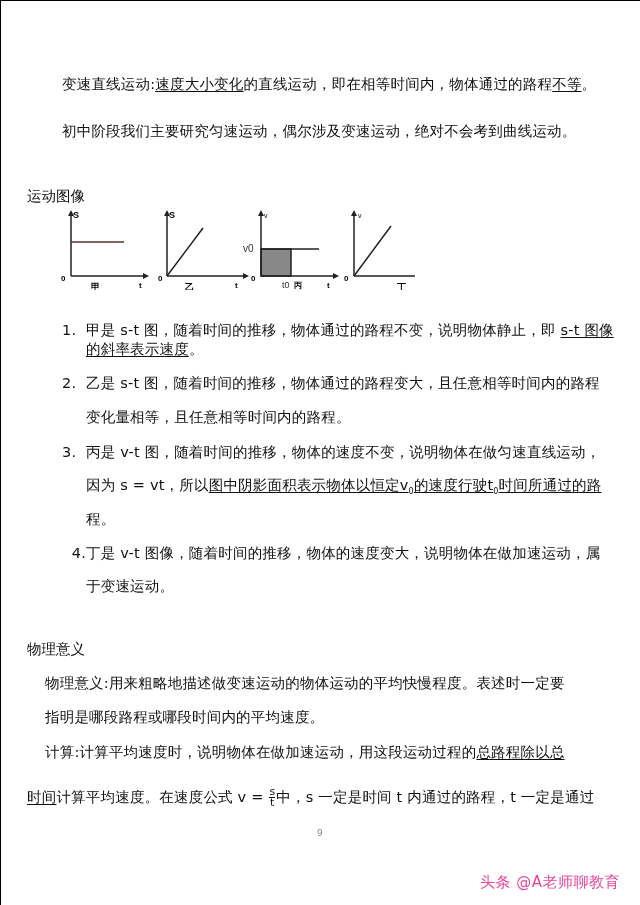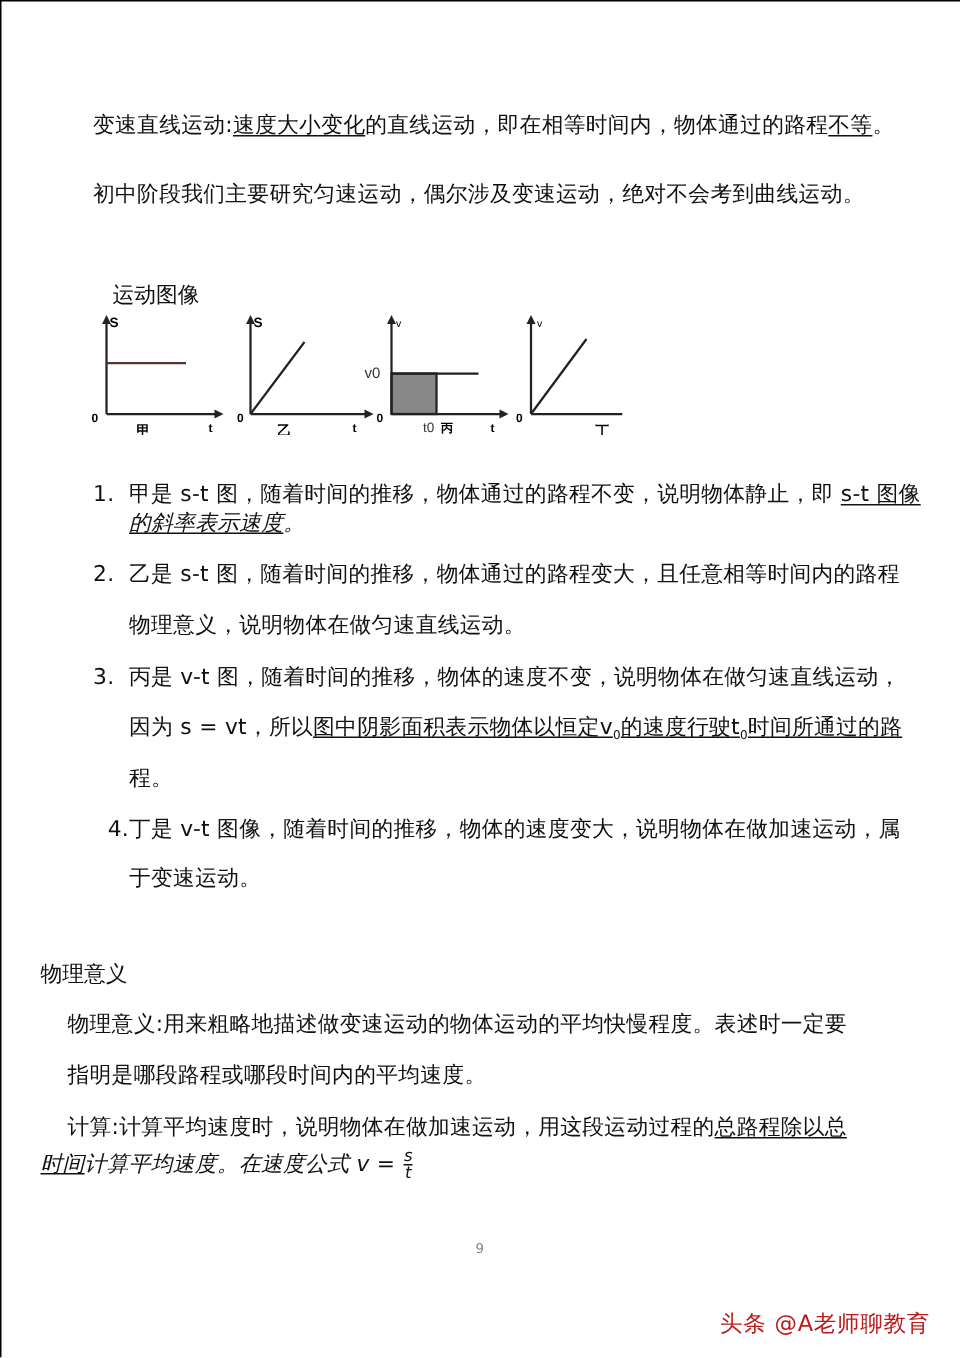--- a/index.html
+++ b/index.html
@@ -14,33 +14,33 @@
   .line { position: absolute; font-size: 14.5px; white-space: nowrap; letter-spacing: 0.2px; line-height: 18px; }
   .u { text-decoration: underline; text-underline-offset: 2px; }
   .heading { position: absolute; font-size: 14.5px; white-space: nowrap; }
   .num { display: inline-block; width: 24px; }
   sub { font-size: 8px; }
   .frac { display: inline-block; vertical-align: middle; text-align: center; font-size: 11px; line-height: 10px; margin: 0 1px; }
   .frac span { display: block; }
   .frac .top { border-bottom: 1px solid #111; }
   .graphs { position: absolute; left: 55px; top: 208px; }
   .page-num { position: absolute; left: 317px; top: 828px; font-size: 9px; color: #888; }
-  .watermark { position: absolute; left: 480px; top: 873px; font-size: 15px; color: #b91c1c; letter-spacing: 0.5px; }
+  .watermark { position: absolute; left: 480px; top: 873px; font-size: 15px; color: #ec4899; letter-spacing: 0.5px; }
 </style>
 </head>
 <body>
 
 <div class="page-frame"></div>
 
 <div class="line" style="left:62px; top:75px;">
   <span>变速直线运动</span><span>:</span><span class="u">速度大小变化</span><span>的直线运动，即在相等时间内，物体通过的路程</span><span class="u">不等</span><span>。</span>
 </div>
-<div class="line" style="left:62px; top:122px;font-family:Liberation Mono, monospace;">初中阶段我们主要研究匀速运动，偶尔涉及变速运动，绝对不会考到曲线运动。</div>
+<div class="line" style="left:62px; top:122px;">初中阶段我们主要研究匀速运动，偶尔涉及变速运动，绝对不会考到曲线运动。</div>
 
-<div class="heading" style="left:27px; top:187px;margin-left:48px;">运动图像</div>
+<div class="heading" style="left:27px; top:187px;">运动图像</div>
 
 <svg class="graphs" width="360" height="82" viewBox="0 0 360 82" font-family="Liberation Sans, sans-serif">
 
   <g>
     <line x1="16" y1="4" x2="16" y2="68" stroke="#222" stroke-width="1.5"></line>
     <polygon points="13,8 16,2 19,8" fill="#222"></polygon>
     <line x1="16" y1="68" x2="92" y2="68" stroke="#222" stroke-width="1.5"></line>
     <polygon points="88,65 94,68 88,71" fill="#222"></polygon>
     <line x1="16" y1="34" x2="69" y2="34" stroke="#5a3030" stroke-width="1.5"></line>
     <text x="18" y="10" font-size="9" font-weight="bold">S</text>
@@ -83,28 +83,28 @@
     <line x1="299" y1="68" x2="336" y2="18" stroke="#222" stroke-width="1.5"></line>
     <text x="303" y="10" font-size="7">v</text>
     <text x="289" y="73" font-size="8" font-weight="bold">0</text>
     <text x="342" y="82" font-size="9" font-weight="bold">丁</text>
   </g>
 </svg>
 
 <div class="line" style="left:62px; top:306px;margin-top:15px;">
   <span class="num">1.</span><span>甲是 s-t 图，随着时间的推移，物体通过的路程不变，说明物体静止，即 </span><span class="u">s-t 图像</span>
 </div>
-<div class="line" style="left:86px; top:340px;font-style:italic;">
+<div class="line" style="left:86px; top:340px;">
   <span class="u">的斜率表示速度</span><span>。</span>
 </div>
 
 <div class="line" style="left:62px; top:374px;">
   <span class="num">2.</span><span>乙是 s-t 图，随着时间的推移，物体通过的路程变大，且任意相等时间内的路程</span>
 </div>
-<div class="line" style="left:86px; top:408px;">物理意义，说明物体在做匀速直线运动。</div>
+<div class="line" style="left:86px; top:408px;">变化量相等，且任意相等时间内的路程。</div>
 
 <div class="line" style="left:62px; top:443px;">
   <span class="num">3.</span><span>丙是 v-t 图，随着时间的推移，物体的速度不变，说明物体在做匀速直线运动，</span>
 </div>
 <div class="line" style="left:86px; top:476px;text-align:center;">
   <span>因为 s = vt，所以</span><span class="u"><span>图中阴影面积表示物体以恒定v</span><sub>0</sub><span>的速度行驶t</span><sub>0</sub><span>时间所通过的路</span></span>
 </div>
 <div class="line" style="left:86px; top:510px;">程。</div>
 
 <div class="line" style="left:62px; top:544px;text-align:right;">
@@ -112,18 +112,18 @@
 </div>
 <div class="line" style="left:86px; top:577px;">于变速运动。</div>
 
 <div class="heading" style="left:27px; top:640px;">物理意义</div>
 <div class="line" style="left:45px; top:674px;">物理意义:用来粗略地描述做变速运动的物体运动的平均快慢程度。表述时一定要</div>
 <div class="line" style="left:45px; top:708px;">指明是哪段路程或哪段时间内的平均速度。</div>
 
 <div class="line" style="left:45px; top:743px;">
   <span>计算:计算平均速度时，说明物体在做加速运动，用这段运动过程的</span><span class="u">总路程除以总</span>
 </div>
-<div class="line" style="left:27px; top:766px;font-style:italic;">
-  <span class="u">时间</span><span>计算平均速度。在速度公式 v = </span><span class="frac"><span class="top">s</span><span>t</span></span>
+<div class="line" style="left:27px; top:787px;">
+  <span class="u">时间</span><span>计算平均速度。在速度公式 v = </span><span class="frac"><span class="top">s</span><span>t</span></span><span>中，s 一定是时间 t 内通过的路程，t 一定是通过</span>
 </div>
 
 <div class="page-num">9</div>
 <div class="watermark">头条 @A老师聊教育</div>
 
 </body></html>

